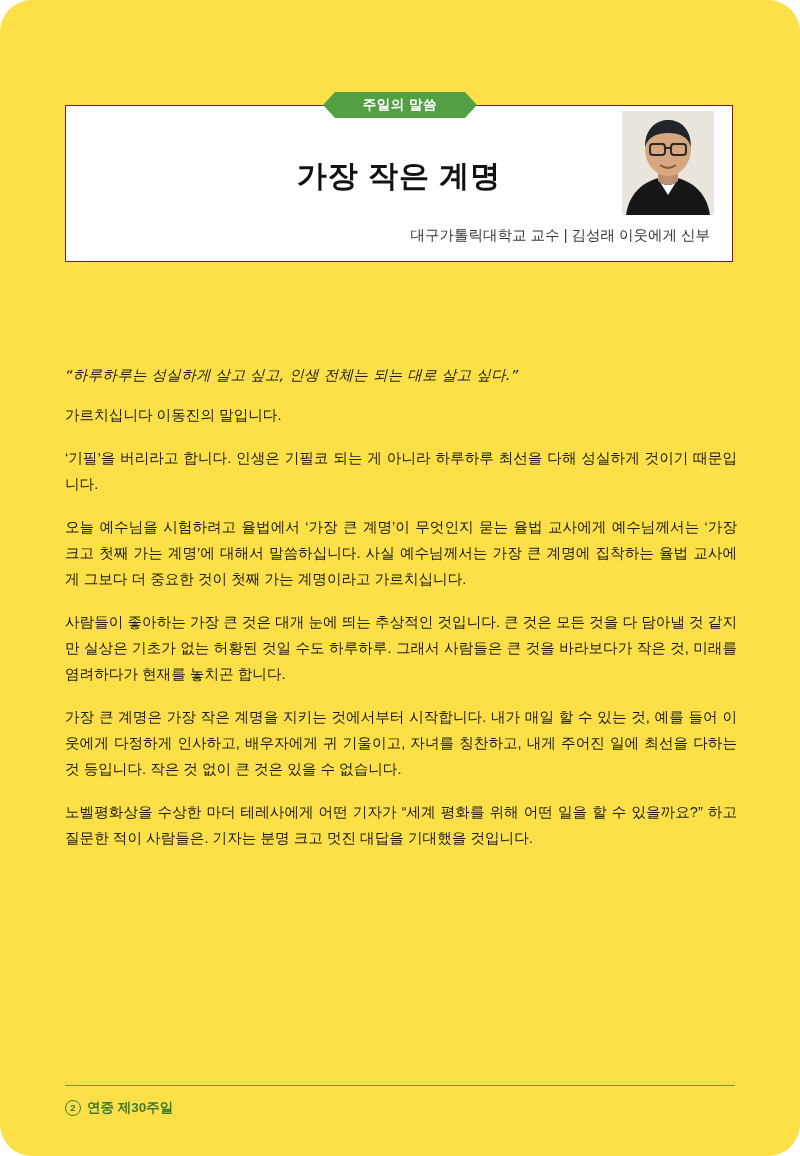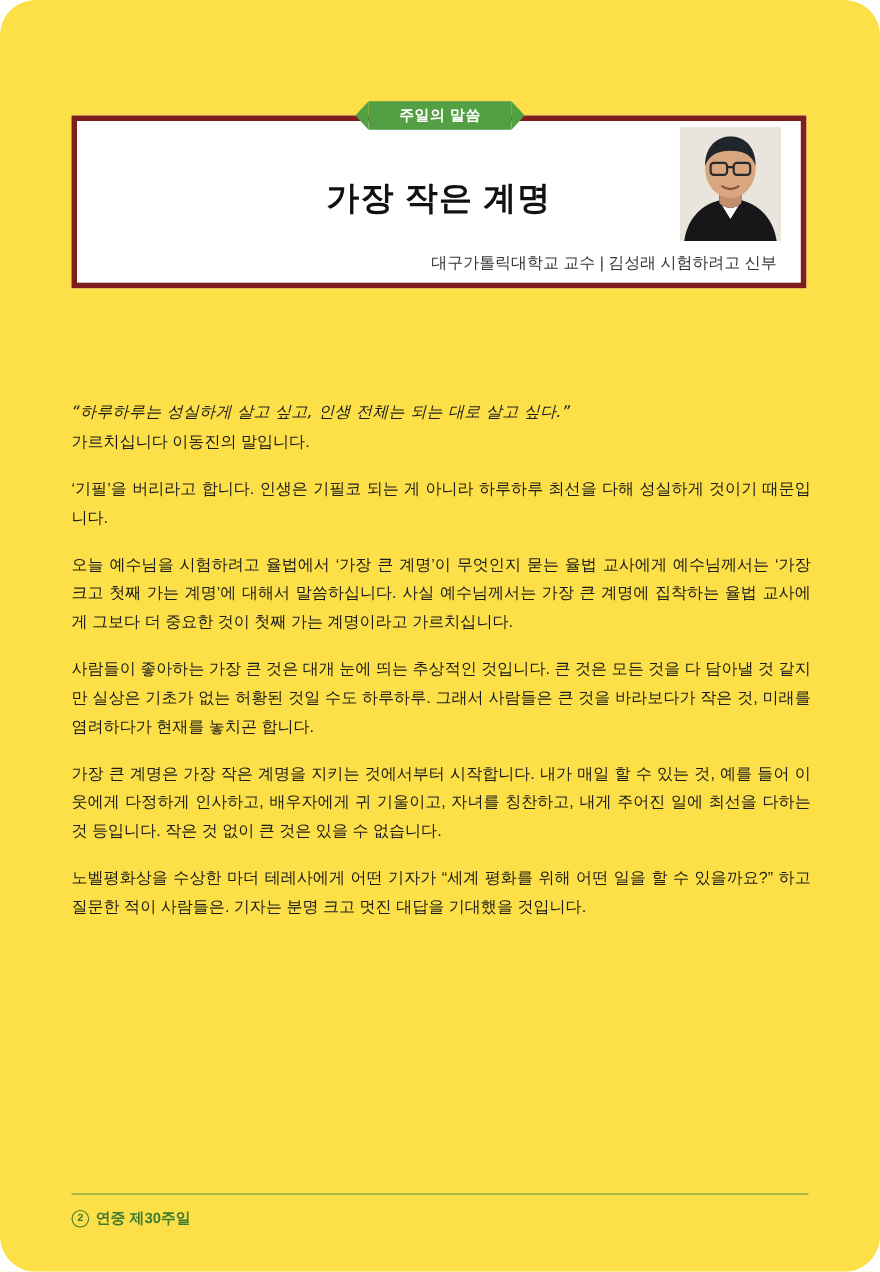--- a/index.html
+++ b/index.html
@@ -65,21 +65,21 @@
     border-width: 13px 0 13px 12px;
     border-color: transparent transparent transparent #53a044;
   }
 
   .banner-box {
     position: absolute;
     left: 0;
     top: 13px;
     width: 668px;
     height: 157px;
-    border: 5px solid #7f1d1d;
+    border: 1px solid #7f1d1d;
     box-sizing: border-box;
     background: #ffffff;
   }
 
   .headline {
     position: absolute;
     left: 0;
     right: 0;
     top: 50px;
     text-align: center;
@@ -116,21 +116,21 @@
     width: 672px;
     font-size: 14.6px;
     line-height: 1.78;
     color: #1b1b1b;
   }
   .article p {
     margin: 0 0 17px 0;
     text-align: justify;
   }
   .article p.quote-lead {
-    margin-bottom: 2px;
+    margin-bottom: 15px;
   }
   .article p.tight {
     margin-bottom: 17px;
   }
   .handwrite {
     font-family: "DejaVu Sans", sans-serif;
     font-style: italic;
     letter-spacing: 0.2px;
   }
 
@@ -218,21 +218,21 @@
             <rect x="28" y="33" width="15" height="11" rx="3"></rect>
             <rect x="49" y="33" width="15" height="11" rx="3"></rect>
             <line x1="43" y1="37" x2="49" y2="37"></line>
           </g>
 
           <path d="M38 54 q8 6 16 0" stroke="#8a5336" stroke-width="2" fill="none"></path>
         </svg>
       </div>
 
       <div class="headline">가장 작은 계명</div>
-      <div class="byline">대구가톨릭대학교 교수 | 김성래 시험하려고 신부</div>
+      <div class="byline">대구가톨릭대학교 교수 | 김성래 이웃에게 신부</div>
     </div>
   </div>
 
   <div class="article">
     <p class="quote-lead handwrite">“하루하루는 성실하게 살고 싶고, 인생 전체는 되는 대로 살고 싶다.”</p>
     <p class="tight">가르치십니다 이동진의 말입니다.</p>
     <p>‘기필’을 버리라고 합니다. 인생은 기필코 되는 게 아니라 하루하루 최선을 다해 성실하게 것이기 때문입니다.</p>
     <p>오늘 예수님을 시험하려고 율법에서 ‘가장 큰 계명’이 무엇인지 묻는 율법 교사에게 예수님께서는 ‘가장 크고 첫째 가는 계명’에 대해서 말씀하십니다. 사실 예수님께서는 가장 큰 계명에 집착하는 율법 교사에게 그보다 더 중요한 것이 첫째 가는 계명이라고 가르치십니다.</p>
     <p>사람들이 좋아하는 가장 큰 것은 대개 눈에 띄는 추상적인 것입니다. 큰 것은 모든 것을 다 담아낼 것 같지만 실상은 기초가 없는 허황된 것일 수도 하루하루. 그래서 사람들은 큰 것을 바라보다가 작은 것, 미래를 염려하다가 현재를 놓치곤 합니다.</p>
     <p>가장 큰 계명은 가장 작은 계명을 지키는 것에서부터 시작합니다. 내가 매일 할 수 있는 것, 예를 들어 이웃에게 다정하게 인사하고, 배우자에게 귀 기울이고, 자녀를 칭찬하고, 내게 주어진 일에 최선을 다하는 것 등입니다. 작은 것 없이 큰 것은 있을 수 없습니다.</p>

